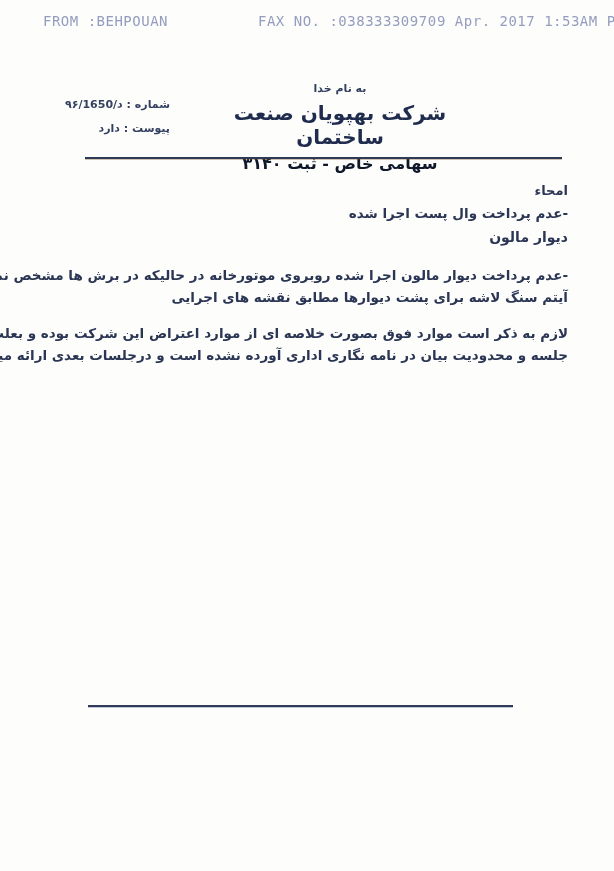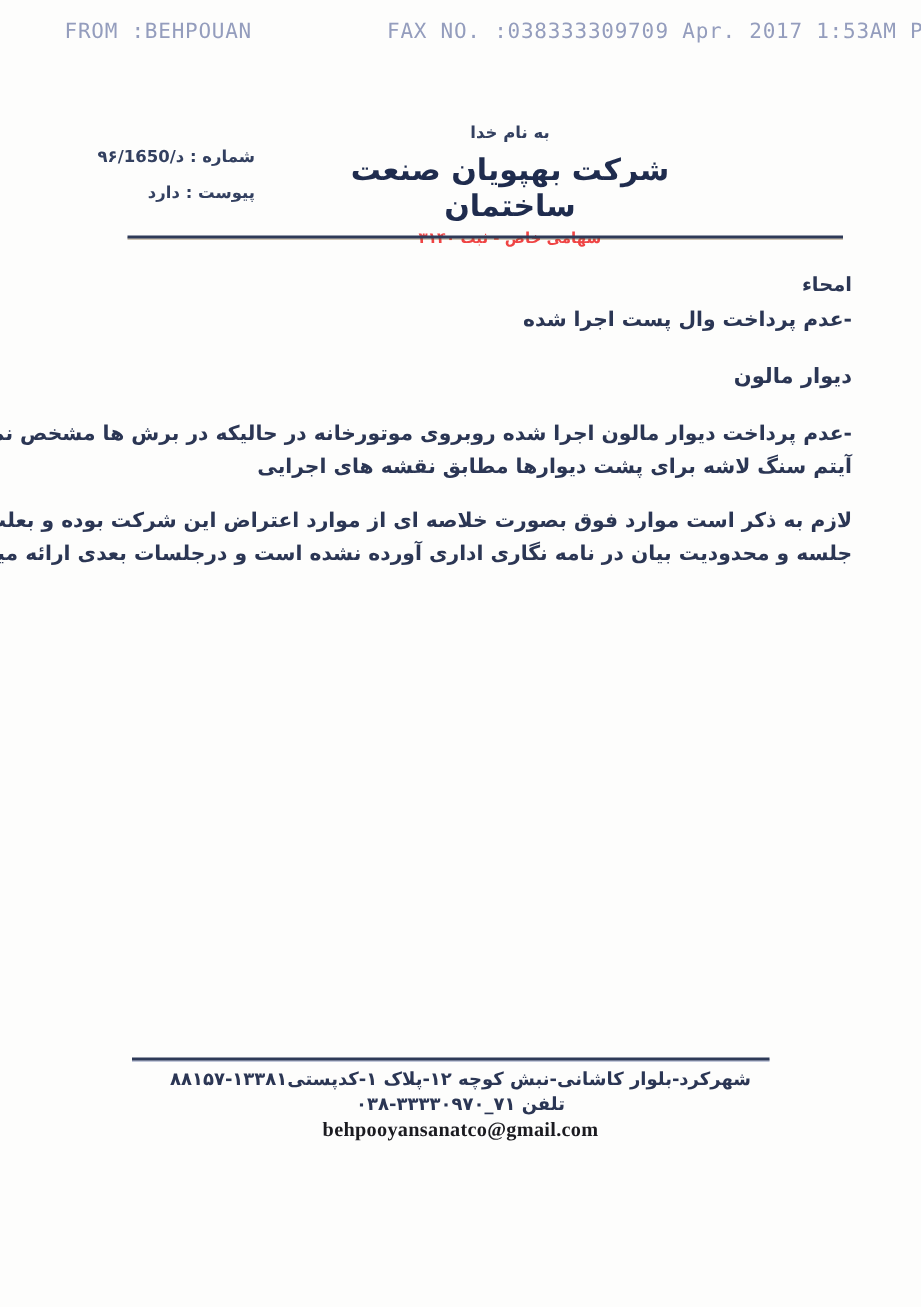--- a/index.html
+++ b/index.html
@@ -22,21 +22,21 @@
   .fax-from{position:absolute;left:43px;top:0;}
   .fax-no{position:absolute;left:258px;top:0;}
   .fax-date{position:absolute;left:437px;top:0;}
   
   .letterhead{
     position:absolute;top:82px;left:195px;width:290px;
     text-align:center;direction:rtl;color:#2b3654;
   }
   .bismillah{font-size:11px;font-weight:bold;margin-bottom:6px;color:#334060;}
   .company{font-size:20px;font-weight:bold;color:#1f2c4e;line-height:24px;}
-  .subtitle{font-size:10px;font-weight:bold;margin-top:5px;color:#ef4444;}
+  .subtitle{font-size:16px;font-weight:bold;margin-top:5px;color:#0f172a;}
   
   .fields{
     position:absolute;top:97px;left:28px;width:142px;
     direction:rtl;text-align:right;
     font-size:11px;font-weight:bold;color:#334060;
   }
   .fields .frow{height:24px;line-height:16px;white-space:nowrap;}
   .fields .val{direction:ltr;unicode-bidi:isolate;}
   
   .rule{position:absolute;background:#2e3a58;height:2px;}
@@ -44,21 +44,21 @@
   .rule-bottom{top:705px;left:88px;width:425px;box-shadow:0 1px 0 rgba(60,80,140,.3);}
   
   .letter-body{
     position:absolute;top:180px;left:40px;width:528px;
     direction:rtl;text-align:right;
     color:#2b3654;font-weight:bold;font-size:13.5px;
     line-height:22px;
   }
   .b-line{white-space:nowrap;}
   .heading-line{font-size:13px;}
-  .strong-line{font-size:14px;margin-top:16px;}
+  .strong-line{font-size:14px;margin-top:2px;}
   .gap-sm{height:14px;}
   .gap-md{height:16px;}
   
   .footer{
     position:absolute;top:711px;left:0;width:614px;
     text-align:center;direction:rtl;
     color:#2b3654;font-weight:bold;font-size:12px;
     line-height:16px;
   }
   .footer .f-line{margin-bottom:1px;white-space:nowrap;}
@@ -105,19 +105,14 @@
     <div class="gap-md"></div>
     <div class="b-line">-عدم پرداخت دیوار مالون اجرا شده روبروی موتورخانه در حالیکه در برش ها مشخص نمیباشد.</div>
     <div class="b-line">آیتم سنگ لاشه برای پشت دیوارها مطابق نقشه های اجرایی</div>
     <div class="gap-sm"></div>
     <div class="b-line">لازم به ذکر است موارد فوق بصورت خلاصه ای از موارد اعتراض این شرکت بوده و بعلت کمبود وقت</div>
     <div class="b-line">جلسه و محدودیت بیان در نامه نگاری اداری آورده نشده است و درجلسات بعدی ارائه میگردد.</div>
   </div>
 
   <div class="rule rule-bottom"></div>
 
-  <div class="footer">
-    <div class="f-line">شهرکرد-بلوار کاشانی-نبش کوچه ۱۲-پلاک ۱-کدپستی۱۳۳۸۱-۸۸۱۵۷</div>
-    <div class="f-line">تلفن ۷۱_۳۳۳۳۰۹۷۰-۰۳۸</div>
-    <div class="f-line email">behpooyansanatco@gmail.com</div>
-  </div>
 
 </div>
 
 </body></html>

